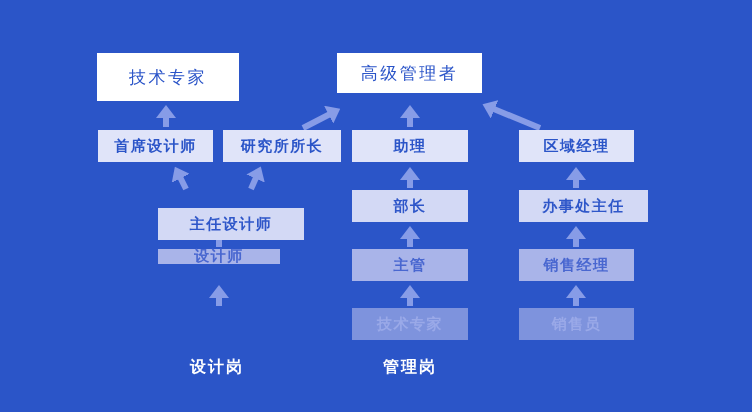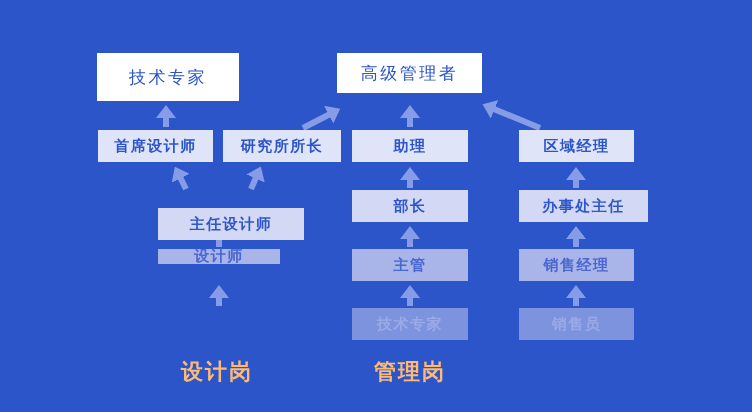--- a/index.html
+++ b/index.html
@@ -26,22 +26,22 @@
   }
   .node.r1{background:#E0E4F9;color:#2B55C8;font-weight:600;}
   .node.r2{background:#D3D9F5;color:#2F57C9;font-weight:600;}
   .node.r3{background:#A9B4E9;color:#4967D0;font-weight:600;}
   .node.r4{background:#7E93DD;color:#9AA9E8;font-weight:600;}
   .col-label{
     position:absolute;
     top:357px;
     width:140px;
     text-align:center;
-    color:#fdba74;
-    font-size:22px;
+    color:#ffffff;
+    font-size:16px;
     font-weight:600;
     letter-spacing:2px;
     white-space:nowrap;
   }
   .arrows{position:absolute;left:0;top:0;width:752px;height:412px;pointer-events:none;}
   .arrows line{stroke:#879CE7;stroke-width:6;}
 </style>
 </head>
 <body>
 

